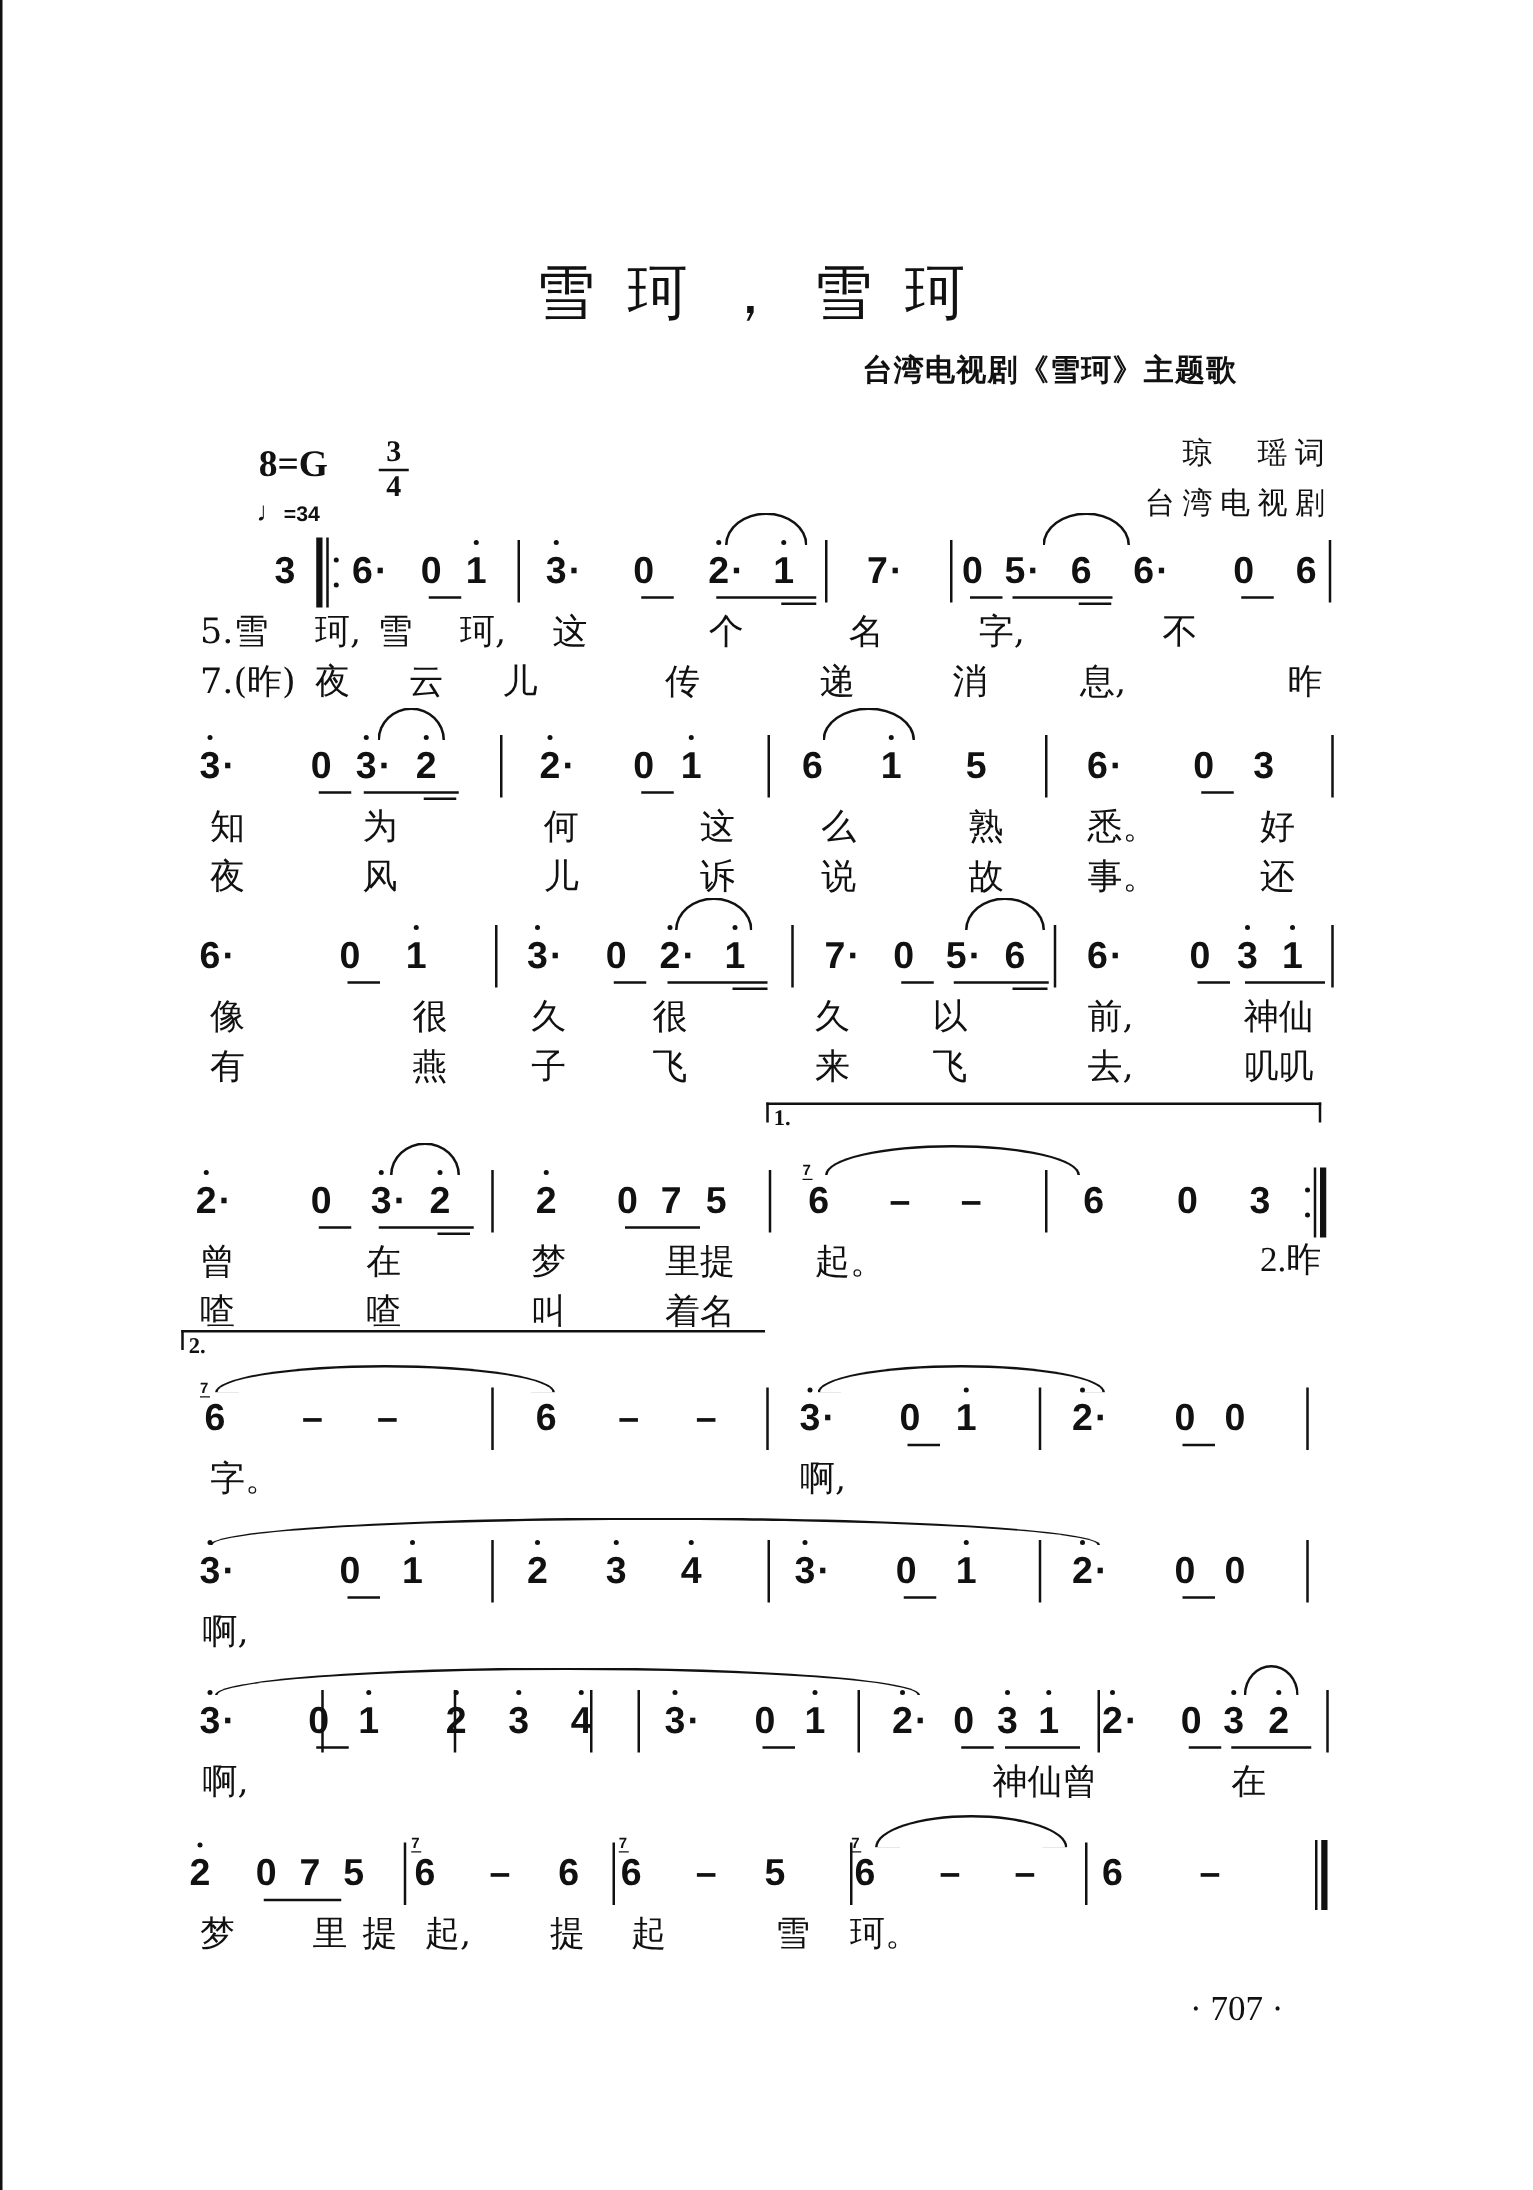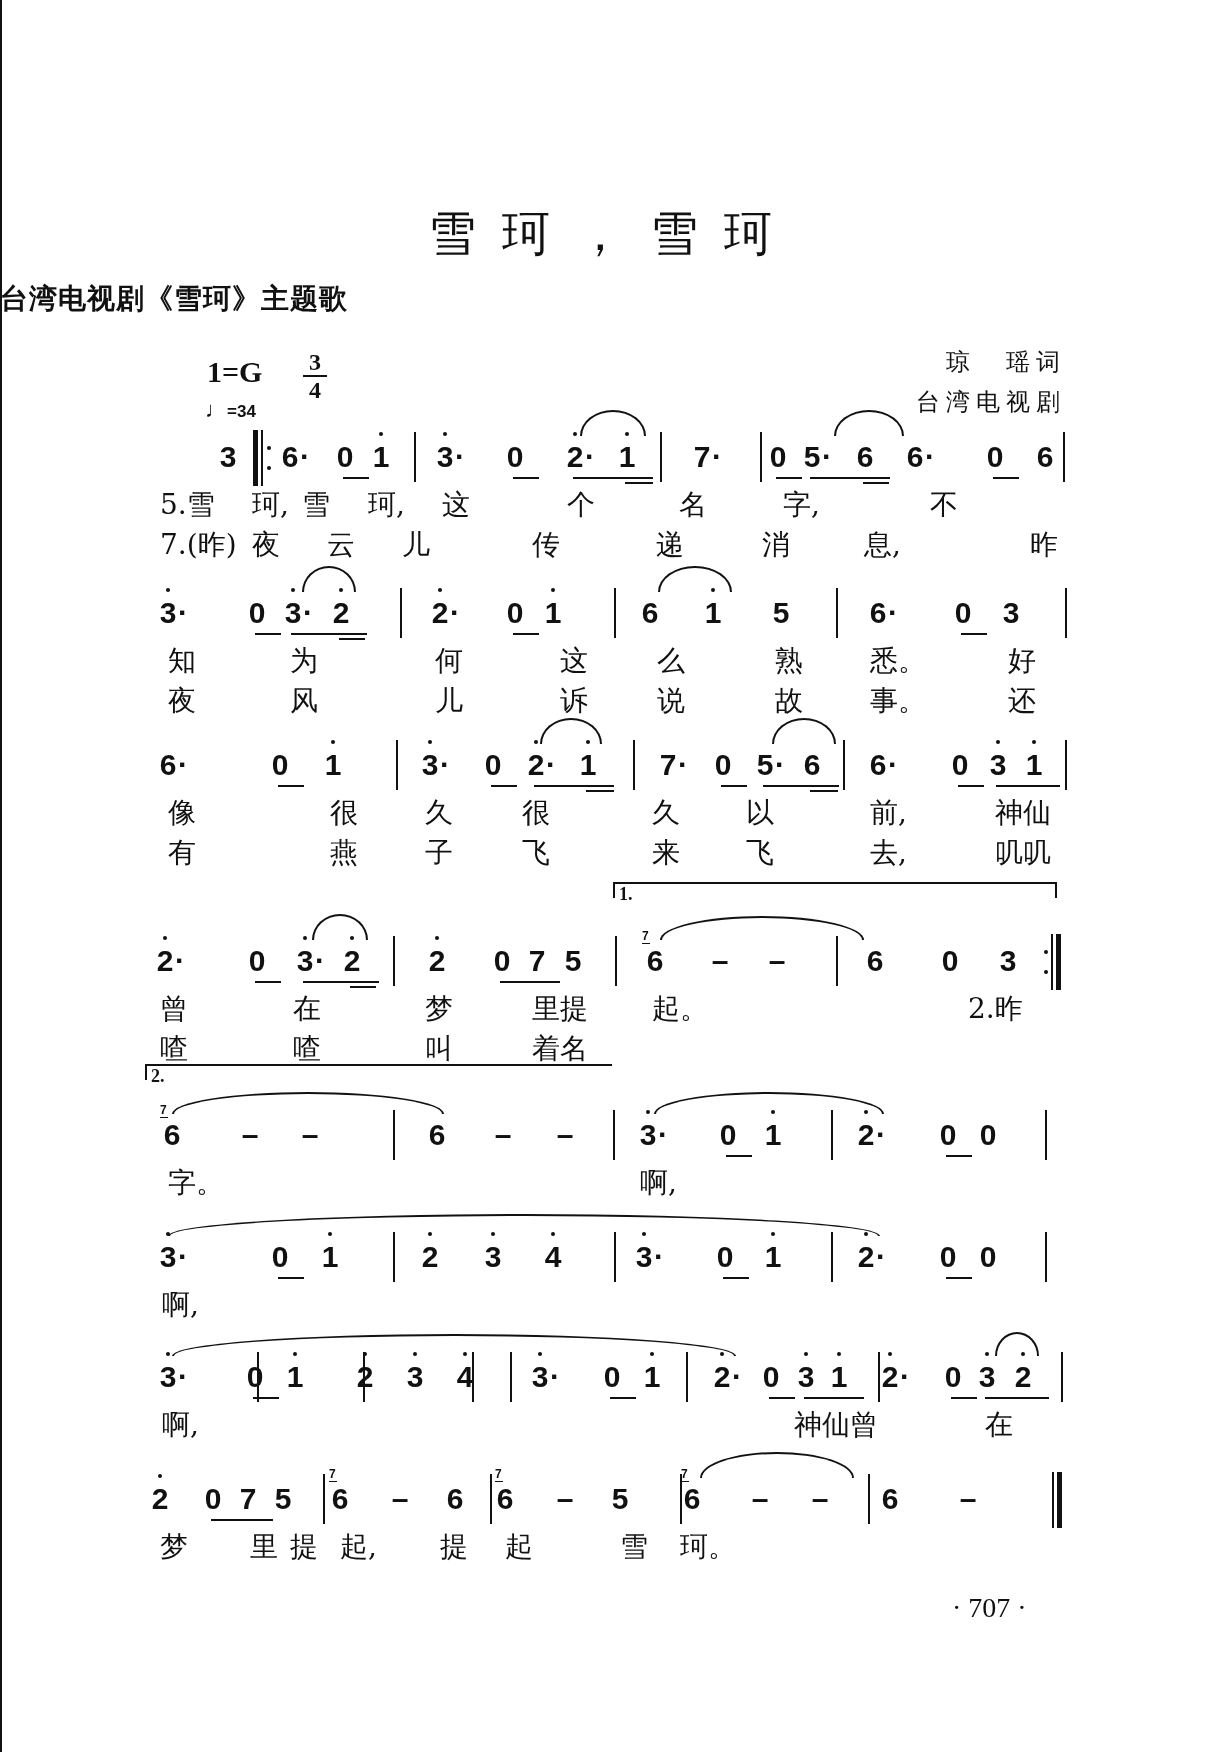--- a/index.html
+++ b/index.html
@@ -1,22 +1,22 @@
 <!DOCTYPE html>
 <html><head>
 <meta charset="utf-8">
 <style>
   html, body { margin:0; padding:0; background:#ffffff; }
   body { width:1226px; height:1752px; position:relative; overflow:hidden;
          font-family:"Liberation Sans","DejaVu Sans",sans-serif; color:#111; }
   .page-border { position:absolute; left:0; top:0; width:2px; height:1752px; background:#111; }
   .title { position:absolute; left:0; width:1226px; top:202px; text-align:center;
            font-family:"DejaVu Serif",serif; font-size:48px; letter-spacing:26px; font-weight:normal; }
-  .subtitle { position:absolute; left:0; width:990px; top:280px; text-align:left;
-              font-family:"DejaVu Serif",serif; font-size:28px; font-weight:bold; letter-spacing:1px; }
+  .subtitle { position:absolute; left:0; width:990px; top:280px; text-align:right;
+              font-family:"DejaVu Serif",serif; font-size:24px; font-weight:bold; letter-spacing:1px; }
   .key { position:absolute; left:207px; top:355px; font-family:"Liberation Serif",serif;
          font-weight:bold; font-size:30px; }
   .time { position:absolute; left:303px; top:350px; width:24px; text-align:center;
           font-family:"Liberation Serif",serif; font-weight:bold; font-size:24px; line-height:24px; }
   .time .bar { display:block; height:2px; background:#111; margin:1px 0; }
   .tempo { position:absolute; left:205px; top:397px; font-family:"Liberation Sans",sans-serif;
            font-weight:bold; font-size:17px; }
   .tempo .note-glyph { font-size:22px; }
   .credits { position:absolute; right:160px; top:342px; text-align:right;
              font-family:"DejaVu Serif",serif; font-size:24px; line-height:40px; letter-spacing:6px; }
@@ -39,21 +39,21 @@
   .page-num { position:absolute; left:952px; top:1592px; font-family:"Liberation Serif",serif; font-size:28px; }
 </style>
 </head>
 <body>
 
 <div class="page-border"></div>
 
 <div class="title">雪珂，雪珂</div>
 <div class="subtitle">台湾电视剧《雪珂》主题歌</div>
 
-<div class="key">1=G</div>
+<div class="key">8=G</div>
 <div class="time">
   <span>3</span>
   <span class="bar"></span>
   <span>4</span>
 </div>
 <div class="tempo">
   <span class="note-glyph">♩</span><span>=34</span>
 </div>
 <div class="credits">
   <div>琼　瑶词</div>
@@ -251,21 +251,21 @@
       <div class="grace" style="left: 642px; top: -14px;">7</div>
       <div class="slur" style="left: 312px; top: -30px; width: 52px; height: 24px;"></div>
       <div class="slur" style="left: 660px; top: -28px; width: 200px; height: 22px;"></div>
       <div class="volta closed" style="left: 613px; top: -62px; width: 440px;"></div>
       <div class="volta-label" style="left: 619px; top: -60px;">1.</div>
       <div class="lyric" style="left: 160px; top: 48px;">曾</div>
       <div class="lyric" style="left: 293px; top: 48px;">在</div>
       <div class="lyric" style="left: 425px; top: 48px;">梦</div>
       <div class="lyric" style="left: 532px; top: 48px;">里提</div>
       <div class="lyric" style="left: 652px; top: 48px;">起。</div>
-      <div class="lyric" style="left: 968px; top: 48px;">2.昨</div>
+      <div class="lyric" style="left: 1008px; top: 48px; font-family: Liberation Serif, serif;">2.昨</div>
       <div class="lyric" style="left: 160px; top: 88px;">喳</div>
       <div class="lyric" style="left: 293px; top: 88px;">喳</div>
       <div class="lyric" style="left: 425px; top: 88px;">叫</div>
       <div class="lyric" style="left: 532px; top: 88px;">着名</div>
     </div>
     <div class="system" style="top: 1118px; height: 140px;">
       <div class="tok" style="left: 160px; top: 0px;">6</div>
       <div class="tok" style="left: 238px; top: 0px;">–</div>
       <div class="tok" style="left: 298px; top: 0px;">–</div>
       <div class="tok" style="left: 425px; top: 0px;">6</div>

